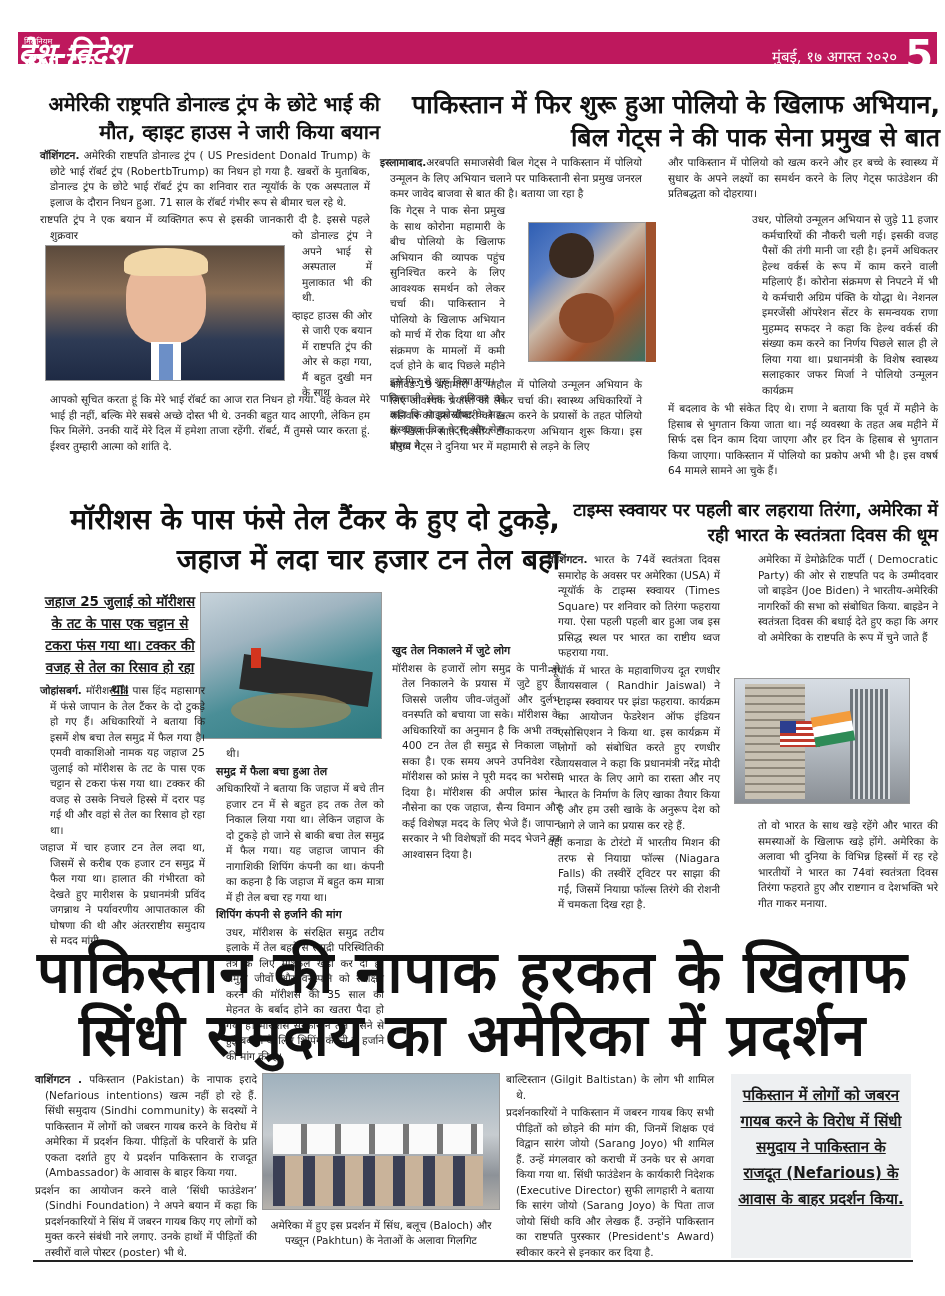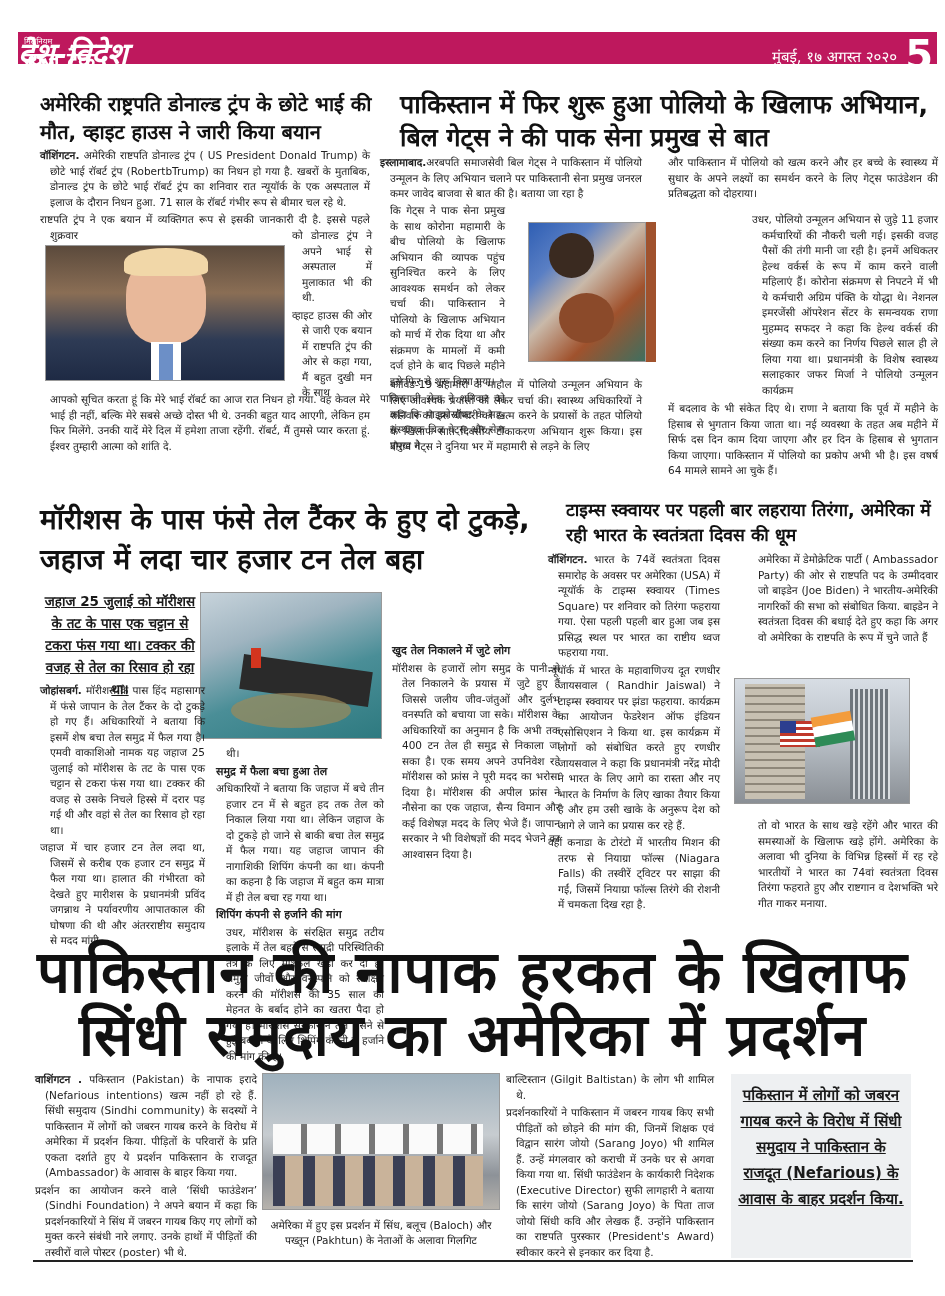--- a/index.html
+++ b/index.html
@@ -4,21 +4,21 @@
 <style>
 *{box-sizing:border-box;margin:0;padding:0}
 body{width:945px;height:1296px;background:#fff;font-family:"DejaVu Sans",sans-serif;color:#1a1a1a;position:relative;overflow:hidden}
 .abs{position:absolute}
 .masthead{left:18px;top:32px;width:919px;height:32px;background:#be185d;color:#fff}
 .brand-small{position:absolute;left:6px;top:3px;font-size:8px}
 .brand{position:absolute;left:6px;top:12px;font-size:22px;font-weight:bold}
 .section{position:absolute;left:0;width:100%;text-align:left;top:0;font-size:30px;font-weight:bold;font-style:italic;font-family:"DejaVu Serif",serif}
 .dateline{position:absolute;right:40px;top:14px;font-size:15px}
 .pageno{position:absolute;right:4px;top:0px;font-size:40px;font-weight:bold;line-height:46px}
-.h1{font-weight:bold;text-align:left;color:#111;line-height:1.2}
+.h1{font-weight:bold;text-align:right;color:#111;line-height:1.2}
 .p{font-size:10.5px;line-height:15.5px;text-align:justify;color:#222}
 .p p{text-indent:-10px;padding-left:10px;margin-bottom:2px}
 .lead{font-weight:bold}
 .photo{border:1px solid #999;overflow:hidden}
 .sub{font-size:11px;font-weight:bold;margin:2px 0}
 .hr{background:#222;height:2px}
 .box{background:#eef0f2;text-align:center;font-weight:bold;font-size:15px;line-height:26px;text-decoration:underline;padding:8px 6px}
 .pull{font-size:13.5px;font-weight:bold;text-align:center;text-decoration:underline;line-height:22px}
 .giant{font-weight:900;text-align:center;font-size:58px;line-height:64px;letter-spacing:1px;color:#111}
 .caption{font-size:10.5px;line-height:15px;text-align:center}
@@ -102,21 +102,21 @@
   <p>मॉरीशस के हजारों लोग समुद्र के पानी से तेल निकालने के प्रयास में जुटे हुए हैं जिससे जलीय जीव-जंतुओं और दुर्लभ वनस्पति को बचाया जा सके। मॉरीशस के अधिकारियों का अनुमान है कि अभी तक 400 टन तेल ही समुद्र से निकाला जा सका है। एक समय अपने उपनिवेश रहे मॉरीशस को फ्रांस ने पूरी मदद का भरोसा दिया है। मॉरीशस की अपील फ्रांस ने नौसेना का एक जहाज, सैन्य विमान और कई विशेषज्ञ मदद के लिए भेजे हैं। जापान सरकार ने भी विशेषज्ञों की मदद भेजने का आश्वासन दिया है।</p>
 </div>
 
 <div class="abs h1" style="left:566px;top:498px;width:372px;font-size:17.5px;line-height:25px">टाइम्स स्क्वायर पर पहली बार लहराया तिरंगा, अमेरिका में रही भारत के स्वतंत्रता दिवस की धूम</div>
 <div class="abs p" style="left:548px;top:552px;width:172px">
   <p><span class="lead">वॉशिंगटन.</span> <span>भारत के 74वें स्वतंत्रता दिवस समारोह के अवसर पर अमेरिका (USA) में न्यूयॉर्क के टाइम्स स्क्वायर (Times Square) पर शनिवार को तिरंगा फहराया गया. ऐसा पहली पहली बार हुआ जब इस प्रसिद्ध स्थल पर भारत का राष्टीय ध्वज फहराया गया.</span></p>
   <p>न्यूयॉर्क में भारत के महावाणिज्य दूत रणधीर जायसवाल ( Randhir Jaiswal) ने टाइम्स स्क्वायर पर झंडा फहराया. कार्यक्रम का आयोजन फेडरेशन ऑफ इंडियन एसोसिएशन ने किया था. इस कार्यक्रम में लोगों को संबोधित करते हुए रणधीर जायसवाल ने कहा कि प्रधानमंत्री नरेंद्र मोदी ने भारत के लिए आगे का रास्ता और नए भारत के निर्माण के लिए खाका तैयार किया है और हम उसी खाके के अनुरूप देश को आगे ले जाने का प्रयास कर रहे हैं.</p>
   <p>वहीं कनाडा के टोरंटो में भारतीय मिशन की तरफ से नियाग्रा फॉल्स (Niagara Falls) की तस्वीरें ट्विटर पर साझा की गईं, जिसमें नियाग्रा फॉल्स तिरंगे की रोशनी में चमकता दिख रहा है.</p>
 </div>
 <div class="abs p" style="left:748px;top:552px;width:190px">
-  <p style="text-indent:0">अमेरिका में डेमोक्रेटिक पार्टी ( Ambassador Party) की ओर से राष्टपति पद के उम्मीदवार जो बाइडेन (Joe Biden) ने भारतीय-अमेरिकी नागरिकों की सभा को संबोधित किया. बाइडेन ने स्वतंत्रता दिवस की बधाई देते हुए कहा कि अगर वो अमेरिका के राष्टपति के रूप में चुने जाते हैं</p>
+  <p style="text-indent:0">अमेरिका में डेमोक्रेटिक पार्टी ( Democratic Party) की ओर से राष्टपति पद के उम्मीदवार जो बाइडेन (Joe Biden) ने भारतीय-अमेरिकी नागरिकों की सभा को संबोधित किया. बाइडेन ने स्वतंत्रता दिवस की बधाई देते हुए कहा कि अगर वो अमेरिका के राष्टपति के रूप में चुने जाते हैं</p>
 </div>
 <div class="abs photo" style="left:734px;top:678px;width:176px;height:126px;background:linear-gradient(180deg,#d7dde4 0%,#b8bfc6 50%,#8a8f95 100%)">
   <div style="position:absolute;left:10px;top:5px;width:60px;height:115px;background:repeating-linear-gradient(0deg,#c7c0b2 0 6px,#8e877a 6px 8px)"></div>
   <div style="position:absolute;left:115px;top:10px;width:40px;height:110px;background:repeating-linear-gradient(90deg,#6e757c 0 3px,#d9dde1 3px 5px)"></div>
   <div style="position:absolute;left:45px;top:42px;width:40px;height:26px;background:repeating-linear-gradient(180deg,#c0392b 0 3px,#fff 3px 6px)">
       <div style="width:16px;height:12px;background:#2c3e8f"></div>
     </div>
   <div style="position:absolute;left:78px;top:35px;width:40px;height:30px;transform:rotate(-10deg)">
     <div style="height:10px;background:#f39c3c"></div>
       <div style="height:10px;background:#fff"></div>

